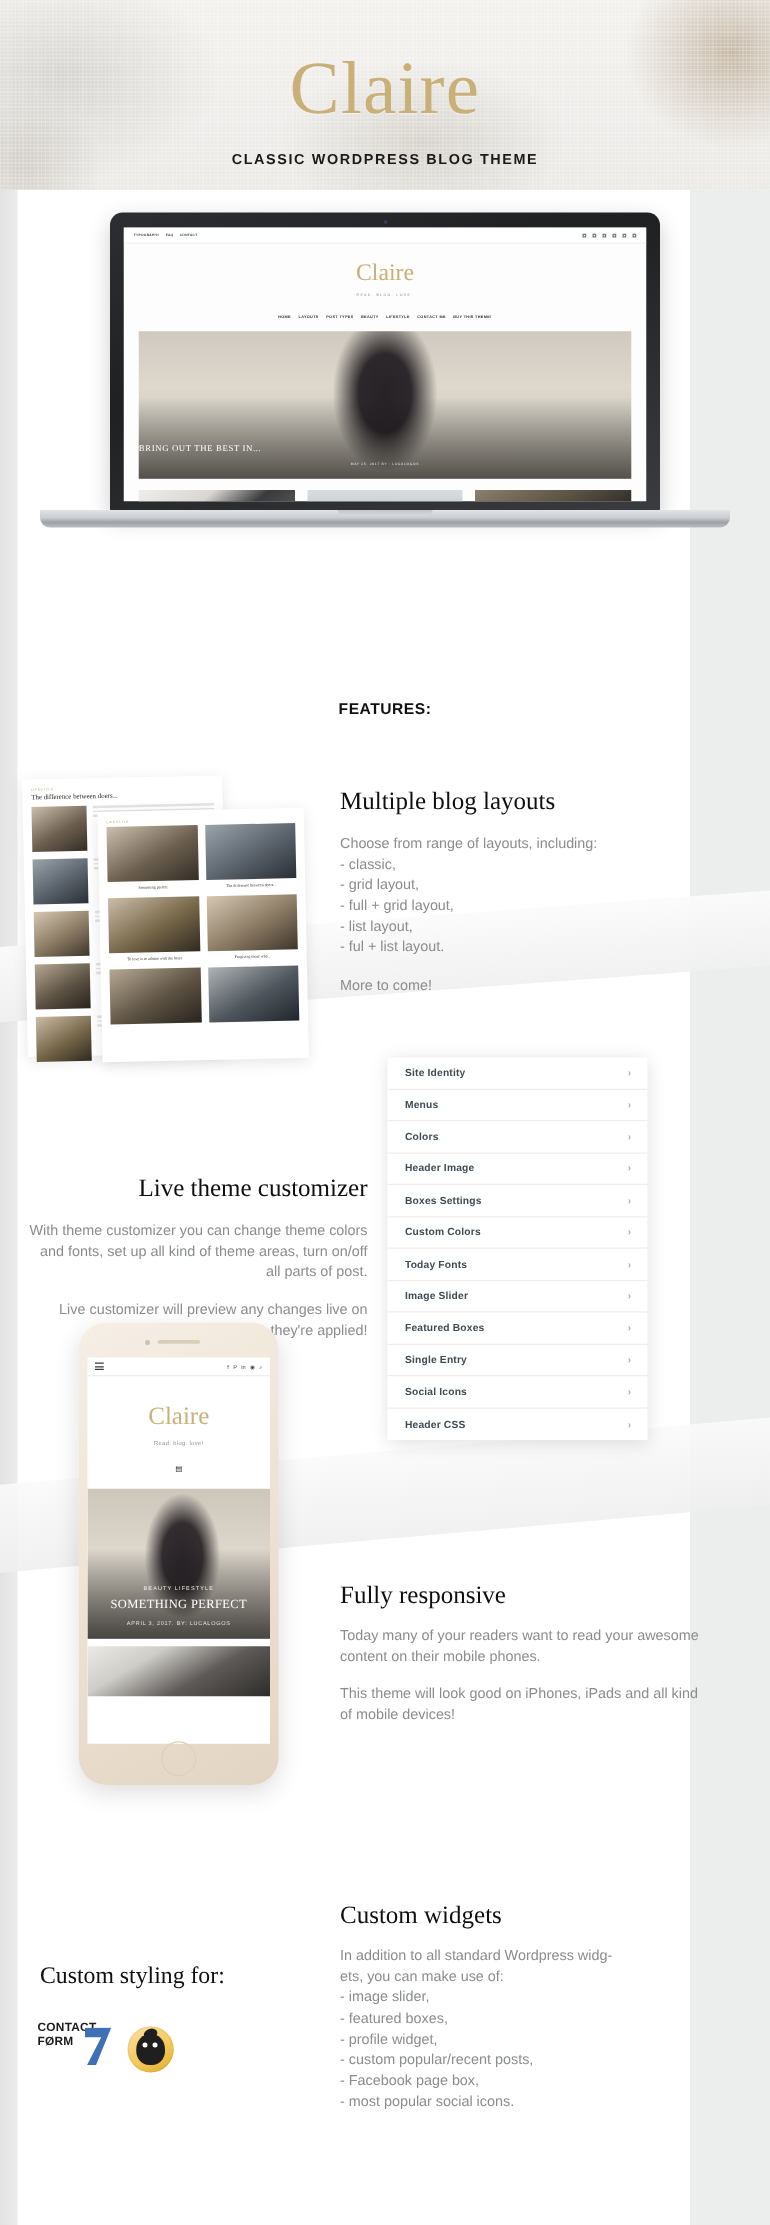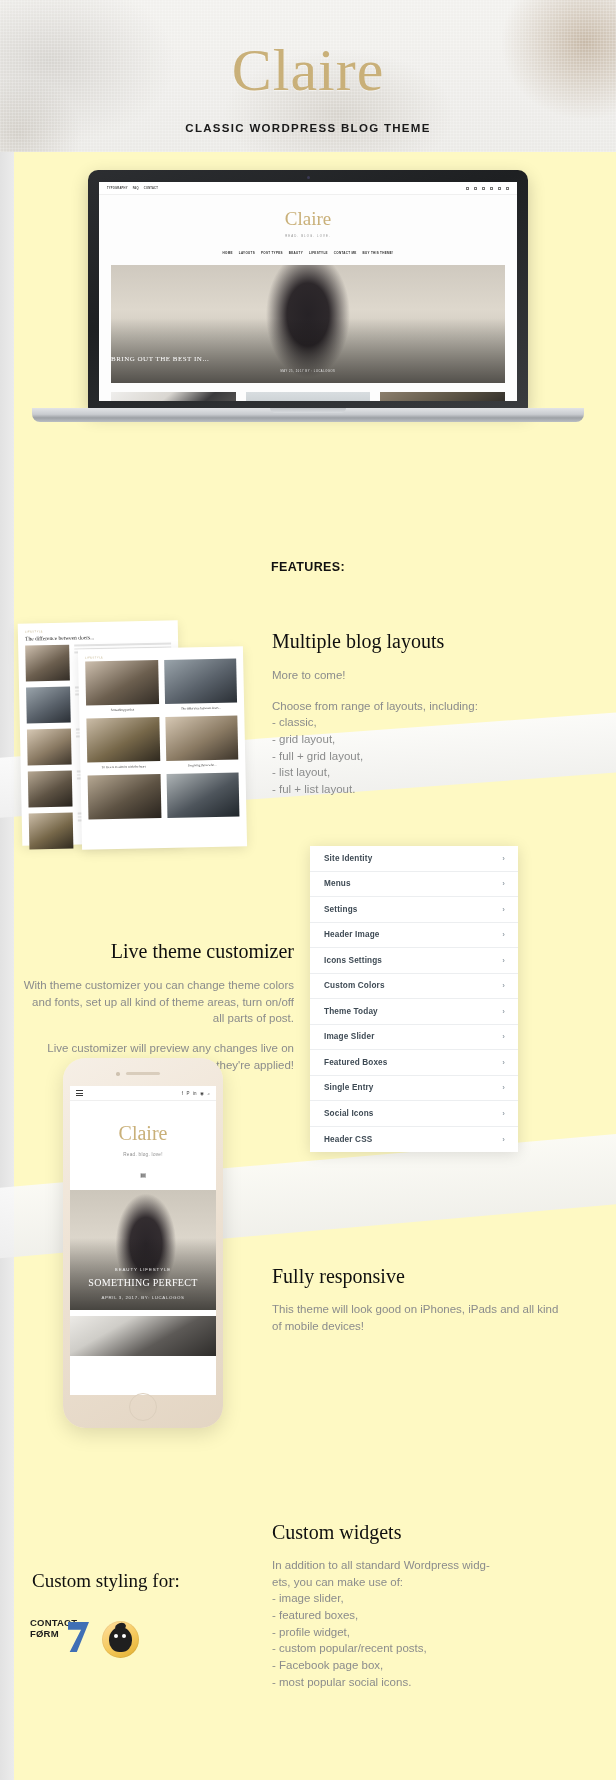--- a/index.html
+++ b/index.html
@@ -5,21 +5,21 @@
   * { box-sizing: border-box; margin: 0; padding: 0; }
   html, body { width: 616px; }
   body {
     font-family: "Liberation Sans", sans-serif;
     background: #eceded;
     width: 616px;
     height: 1780px;
     position: relative;
     overflow: hidden;
   }
-  .page { position: relative; width: 616px; height: 1780px; background:#fef9c3; }
+  .page { position: relative; width: 552px; height: 1780px; background:#ffffff; }
 
   
   .hero {
     position: absolute; left:0; top:0; width:616px; height:152px;
     background:
       radial-gradient(ellipse 180px 120px at 8% 40%, rgba(170,165,158,.35), rgba(238,237,233,0) 70%),
       radial-gradient(ellipse 120px 110px at 95% 28%, rgba(150,120,85,.45), rgba(238,237,233,0) 70%),
       radial-gradient(ellipse 160px 90px at 55% 75%, rgba(165,155,140,.30), rgba(238,237,233,0) 72%),
       radial-gradient(ellipse 90px 80px at 3% 88%, rgba(160,150,135,.30), rgba(238,237,233,0) 70%),
       linear-gradient(180deg,#f2f1ee 0%, #eeedea 60%, #ebeae7 100%);
@@ -375,62 +375,62 @@
         <div class="gridimg ph4"></div>
       </div>
       <div class="gridcell">
         <div class="gridimg ph6"></div>
       </div>
     </div>
   </div>
 
   <div class="blk-layouts">
     <div class="h2">Multiple blog layouts</div>
-    <div class="p">More to come!</div>
     <div class="p" style="white-space:pre-line">Choose from range of layouts, including:
 - classic,
 - grid layout,
 - full + grid layout,
 - list layout,
 - ful + list layout.</div>
+    <div class="p">More to come!</div>
   </div>
 
   <div class="blk-live">
     <div class="h2">Live theme customizer</div>
     <div class="p">With theme customizer you can change theme colors and fonts, set up all kind of theme areas, turn on/off all parts of post.</div>
     <div class="p">Live customizer will  preview any changes live on your blog before they're applied!</div>
   </div>
 
   <div class="customizer">
     <div class="cz-row">
       <span>Site Identity</span>
       <span class="chev">›</span>
     </div>
     <div class="cz-row">
       <span>Menus</span>
       <span class="chev">›</span>
     </div>
     <div class="cz-row">
-      <span>Settings</span>
+      <span>Colors</span>
       <span class="chev">›</span>
     </div>
     <div class="cz-row">
       <span>Header Image</span>
       <span class="chev">›</span>
     </div>
     <div class="cz-row">
-      <span>Icons Settings</span>
+      <span>Boxes Settings</span>
       <span class="chev">›</span>
     </div>
     <div class="cz-row">
       <span>Custom Colors</span>
       <span class="chev">›</span>
     </div>
     <div class="cz-row">
-      <span>Theme Today</span>
+      <span>Today Fonts</span>
       <span class="chev">›</span>
     </div>
     <div class="cz-row">
       <span>Image Slider</span>
       <span class="chev">›</span>
     </div>
     <div class="cz-row">
       <span>Featured Boxes</span>
       <span class="chev">›</span>
     </div>
@@ -474,20 +474,21 @@
         <div class="ph-h">SOMETHING PERFECT</div>
         <div class="ph-meta">APRIL 3, 2017.   BY: LUCALOGOS</div>
       </div>
       <div class="ph-foot"></div>
     </div>
     <div class="ph-home"></div>
   </div>
 
   <div class="blk-resp">
     <div class="h2">Fully responsive</div>
+    <div class="p">Today many of your readers want to read your awesome content on their mobile phones.</div>
     <div class="p">This theme will look good on iPhones, iPads and all kind of mobile devices!</div>
   </div>
 
   <div class="blk-widg">
     <div class="h2">Custom widgets</div>
     <div class="p" style="white-space:pre-line">In addition to all standard Wordpress widg-
 ets, you can make use of:
 - image slider,
 - featured boxes,
 - profile widget,

